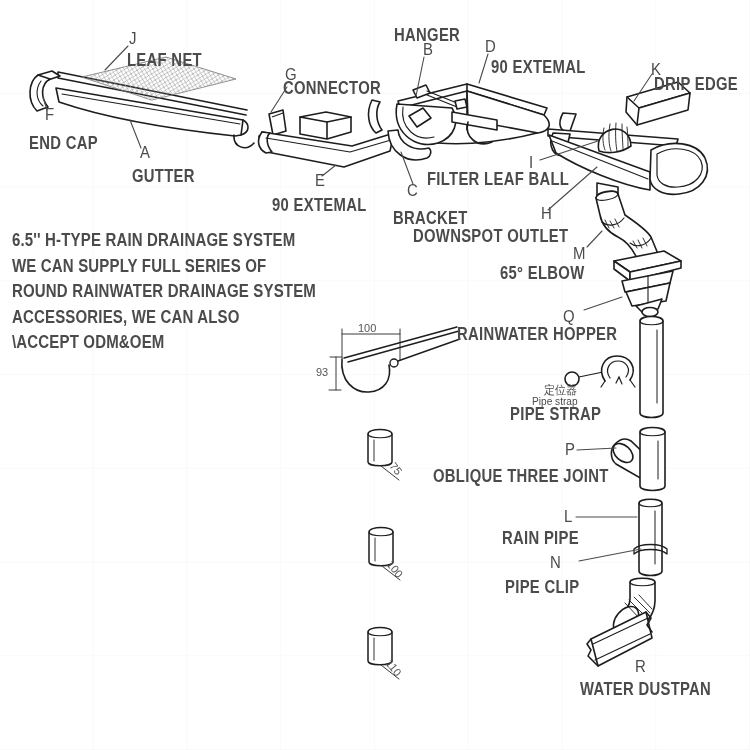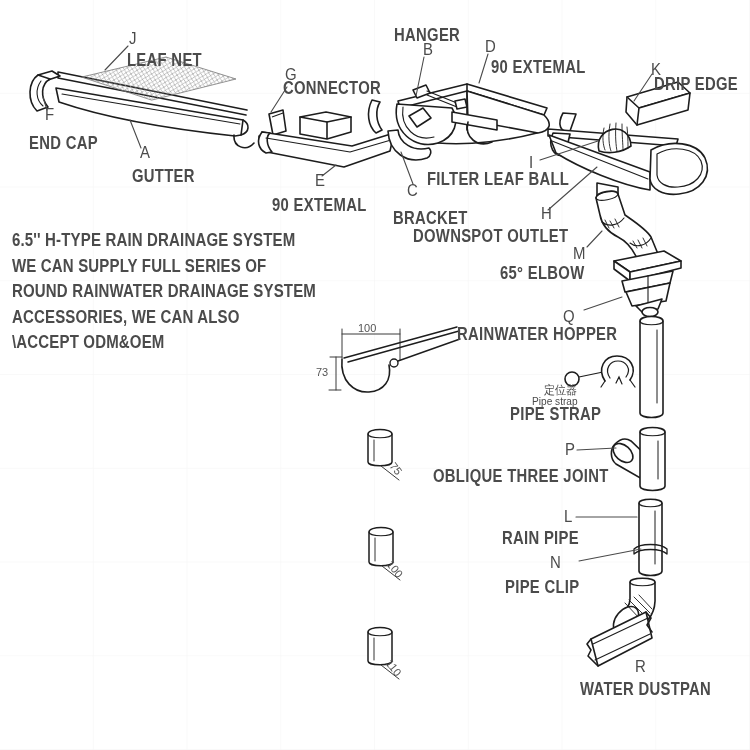--- a/index.html
+++ b/index.html
@@ -288,18 +288,18 @@
 <div class="letter" style="left:564px; top:507px">L</div>
 <div class="plabel" style="left:502px; top:527px">RAIN PIPE</div>
 
 <div class="letter" style="left:550px; top:553px">N</div>
 <div class="plabel" style="left:505px; top:576px">PIPE CLIP</div>
 
 <div class="letter" style="left:635px; top:657px">R</div>
 <div class="plabel" style="left:580px; top:678px">WATER DUSTPAN</div>
 
 <div class="dim" style="left:358px; top:322px">100</div>
-<div class="dim" style="left:316px; top:366px">73</div>
+<div class="dim" style="left:316px; top:366px">93</div>
 <div class="dim dim-rot" style="left:397px; top:460px">75</div>
 <div class="dim dim-rot" style="left:394px; top:558px">100</div>
 <div class="dim dim-rot" style="left:393px; top:657px">110</div>
 
 </div>
 
 </body></html>

